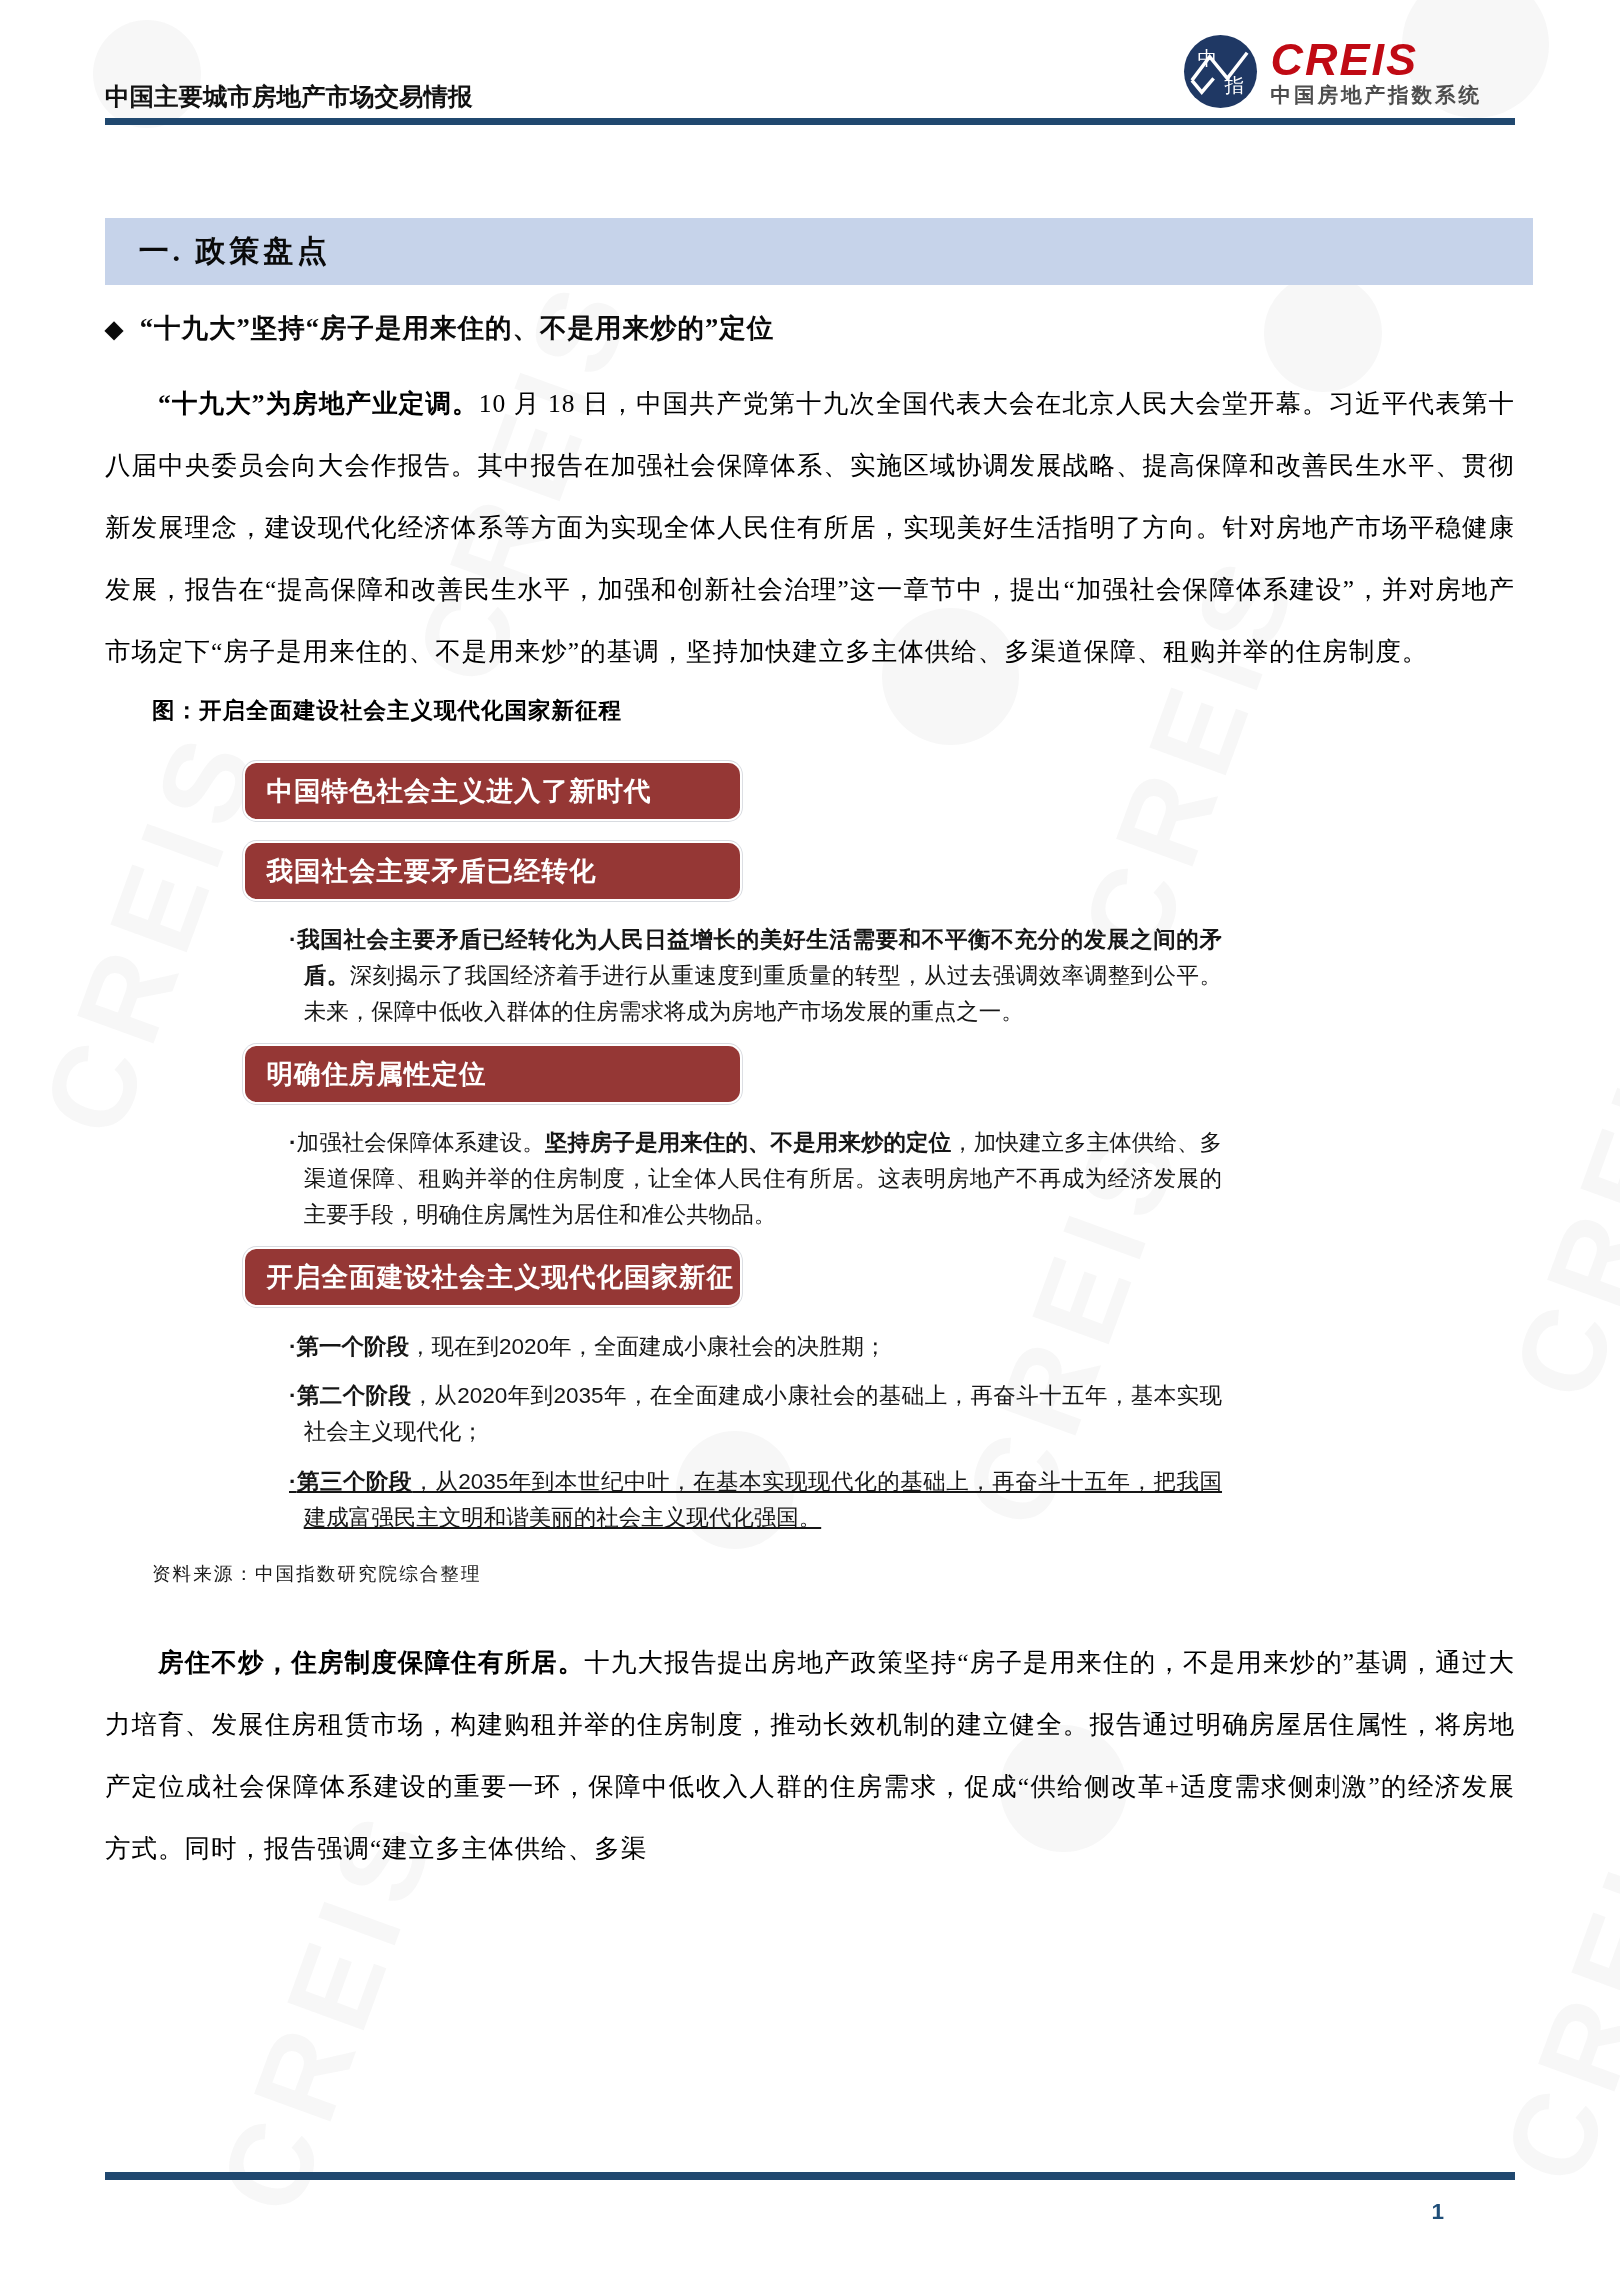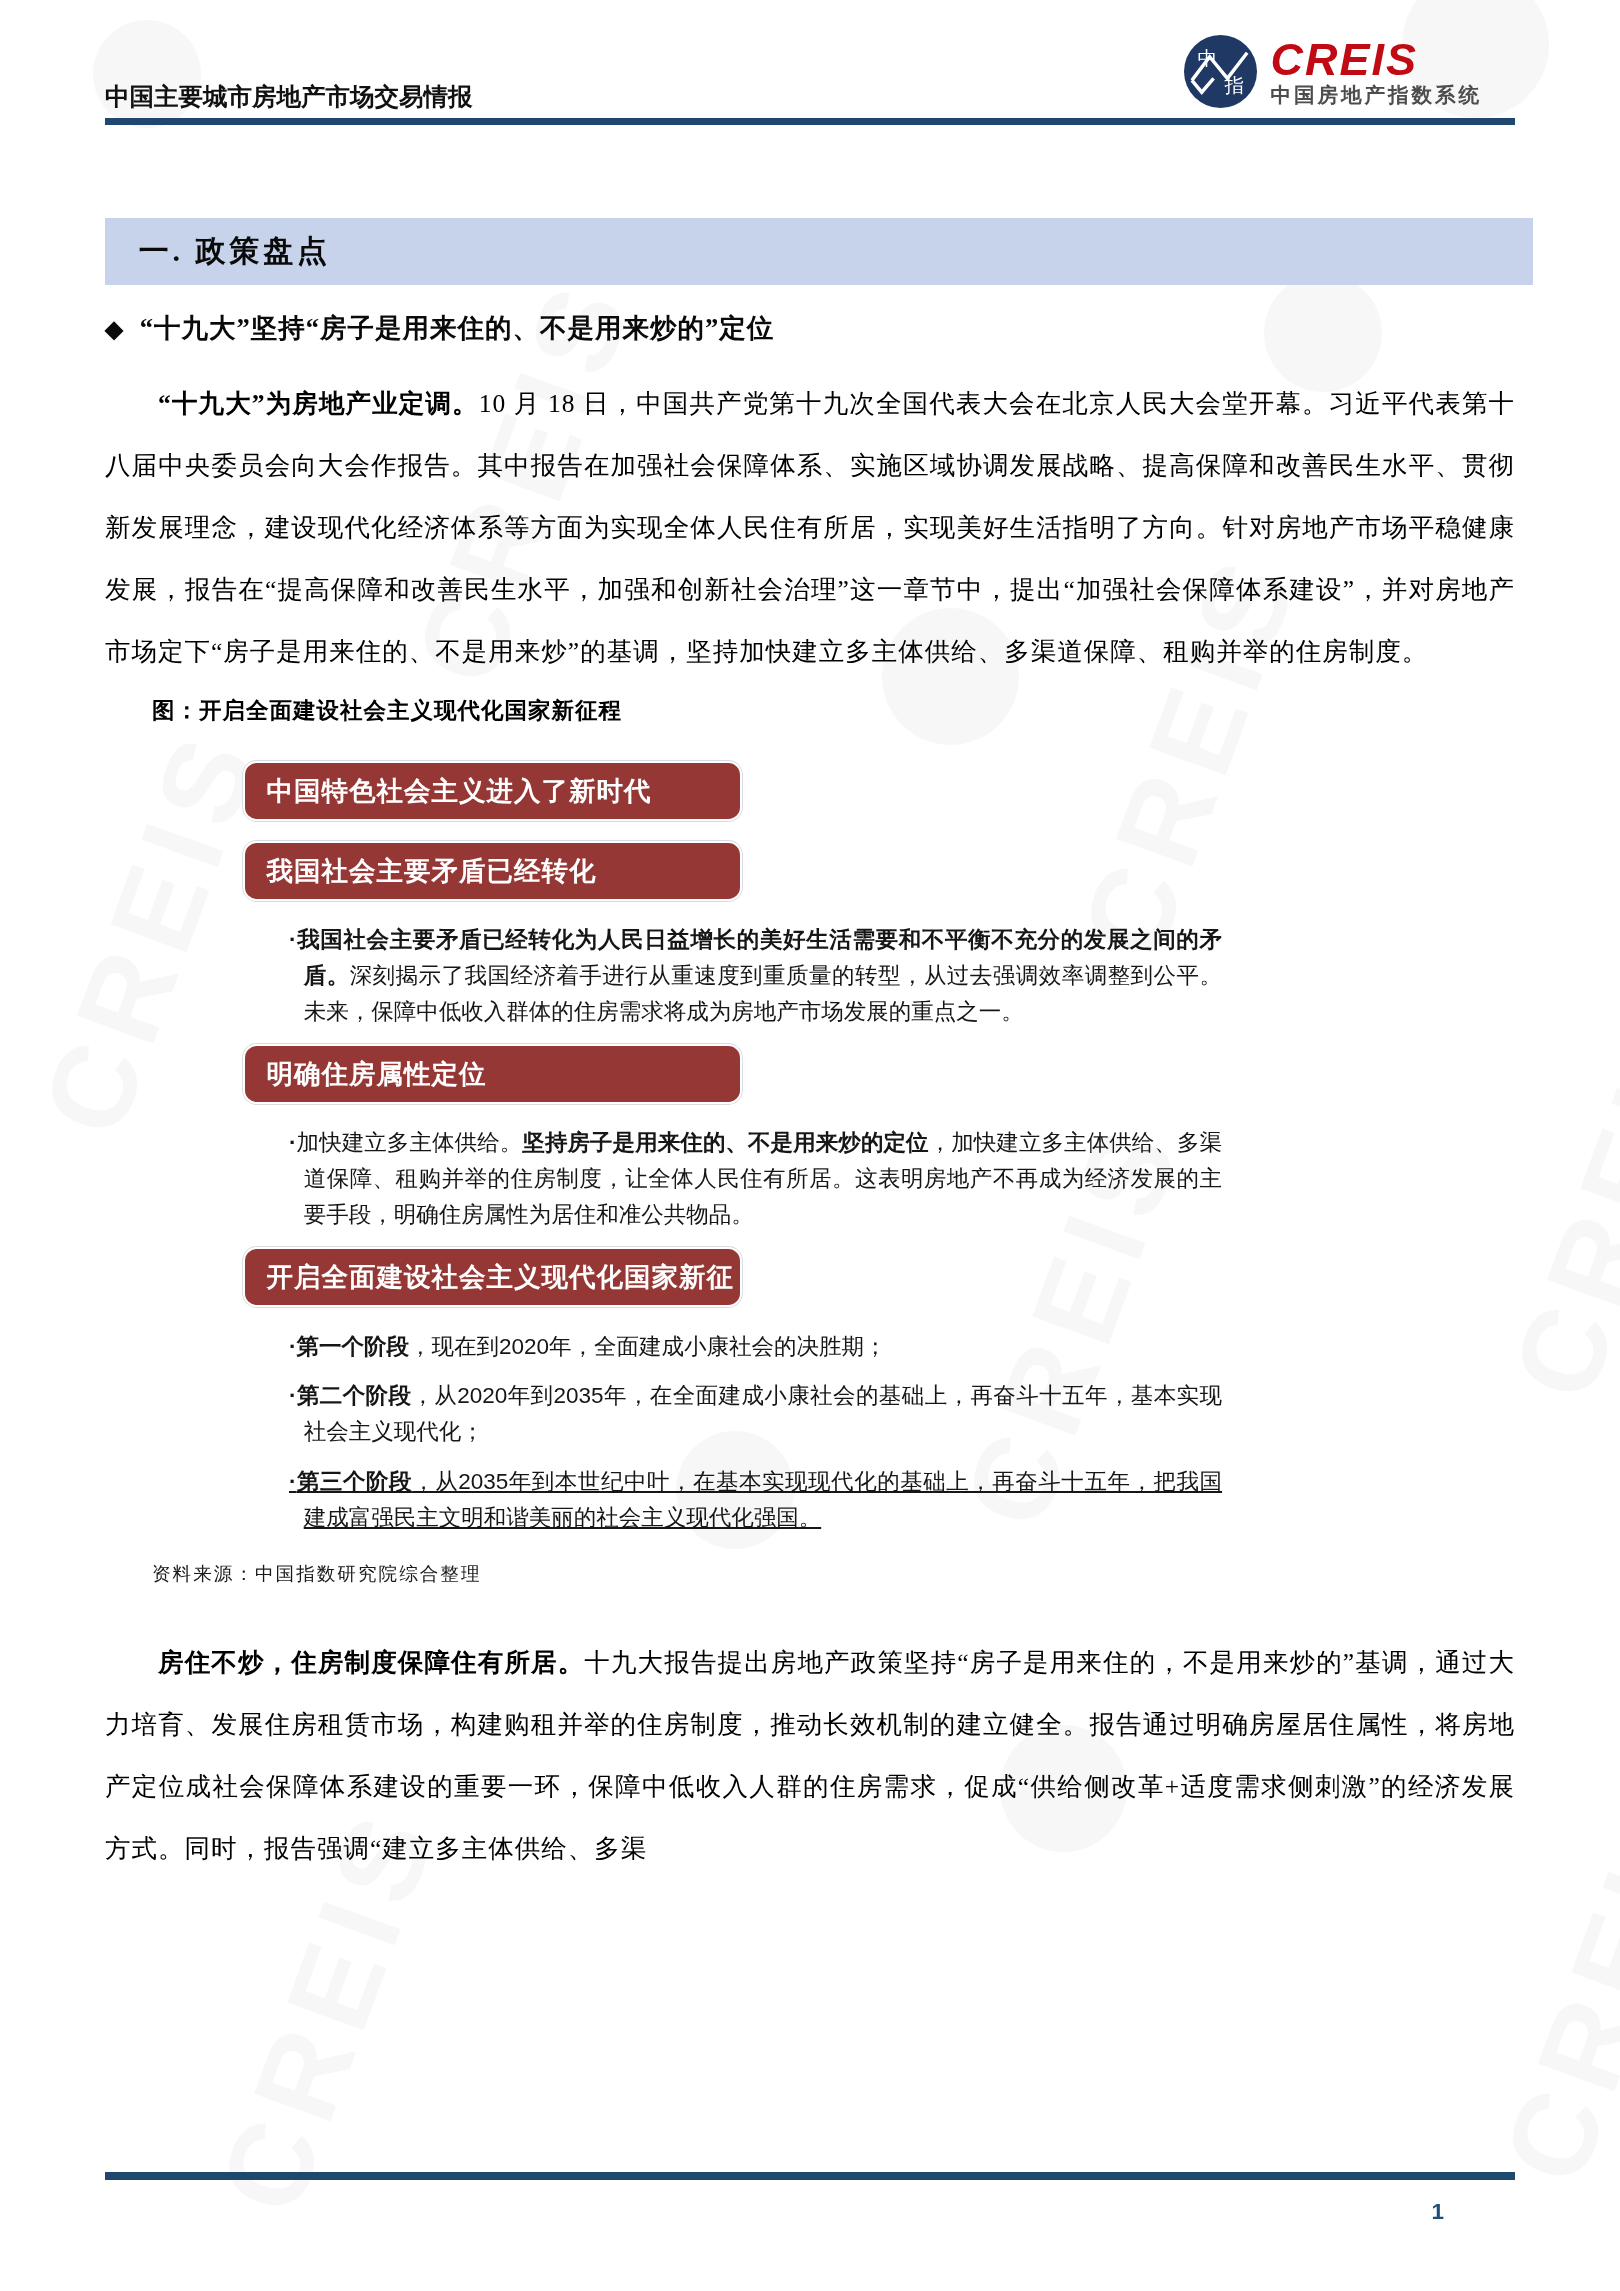--- a/index.html
+++ b/index.html
@@ -121,21 +121,21 @@
 
         <div class="banner">中国特色社会主义进入了新时代</div>
 
         <div class="banner">我国社会主要矛盾已经转化</div>
         <div class="bullets">
           <div class="bullet"><span class="dot">·</span><span></span><b>我国社会主要矛盾已经转化为人民日益增长的美好生活需要和不平衡不充分的发展之间的矛盾。</b><span>深刻揭示了我国经济着手进行从重速度到重质量的转型，从过去强调效率调整到公平。未来，保障中低收入群体的住房需求将成为房地产市场发展的重点之一。</span></div>
         </div>
 
         <div class="banner">明确住房属性定位</div>
         <div class="bullets">
-          <div class="bullet"><span class="dot">·</span><span>加快建立多主体供给。</span><b>坚持房子是用来住的、不是用来炒的定位</b><span>，加快建立多主体供给、多渠道保障、租购并举的住房制度，让全体人民住有所居。这表明房地产不再成为经济发展的主要手段，明确住房属性为居住和准公共物品。</span></div>
+          <div class="bullet"><span class="dot">·</span><span>加强社会保障体系建设。</span><b>坚持房子是用来住的、不是用来炒的定位</b><span>，加快建立多主体供给、多渠道保障、租购并举的住房制度，让全体人民住有所居。这表明房地产不再成为经济发展的主要手段，明确住房属性为居住和准公共物品。</span></div>
         </div>
 
         <div class="banner">开启全面建设社会主义现代化国家新征程</div>
         <div class="bullets stages">
           <div class="bullet"><span class="dot">·</span><b>第一个阶段</b><span>，现在到2020年，全面建成小康社会的决胜期；</span></div>
           <div class="bullet"><span class="dot">·</span><b>第二个阶段</b><span>，从2020年到2035年，在全面建成小康社会的基础上，再奋斗十五年，基本实现社会主义现代化；</span></div>
           <div class="bullet"><span class="dot">·</span><b>第三个阶段</b><span>，从2035年到本世纪中叶，在基本实现现代化的基础上，再奋斗十五年，把我国建成富强民主文明和谐美丽的社会主义现代化强国。</span></div>
         </div>
 
       </div>

